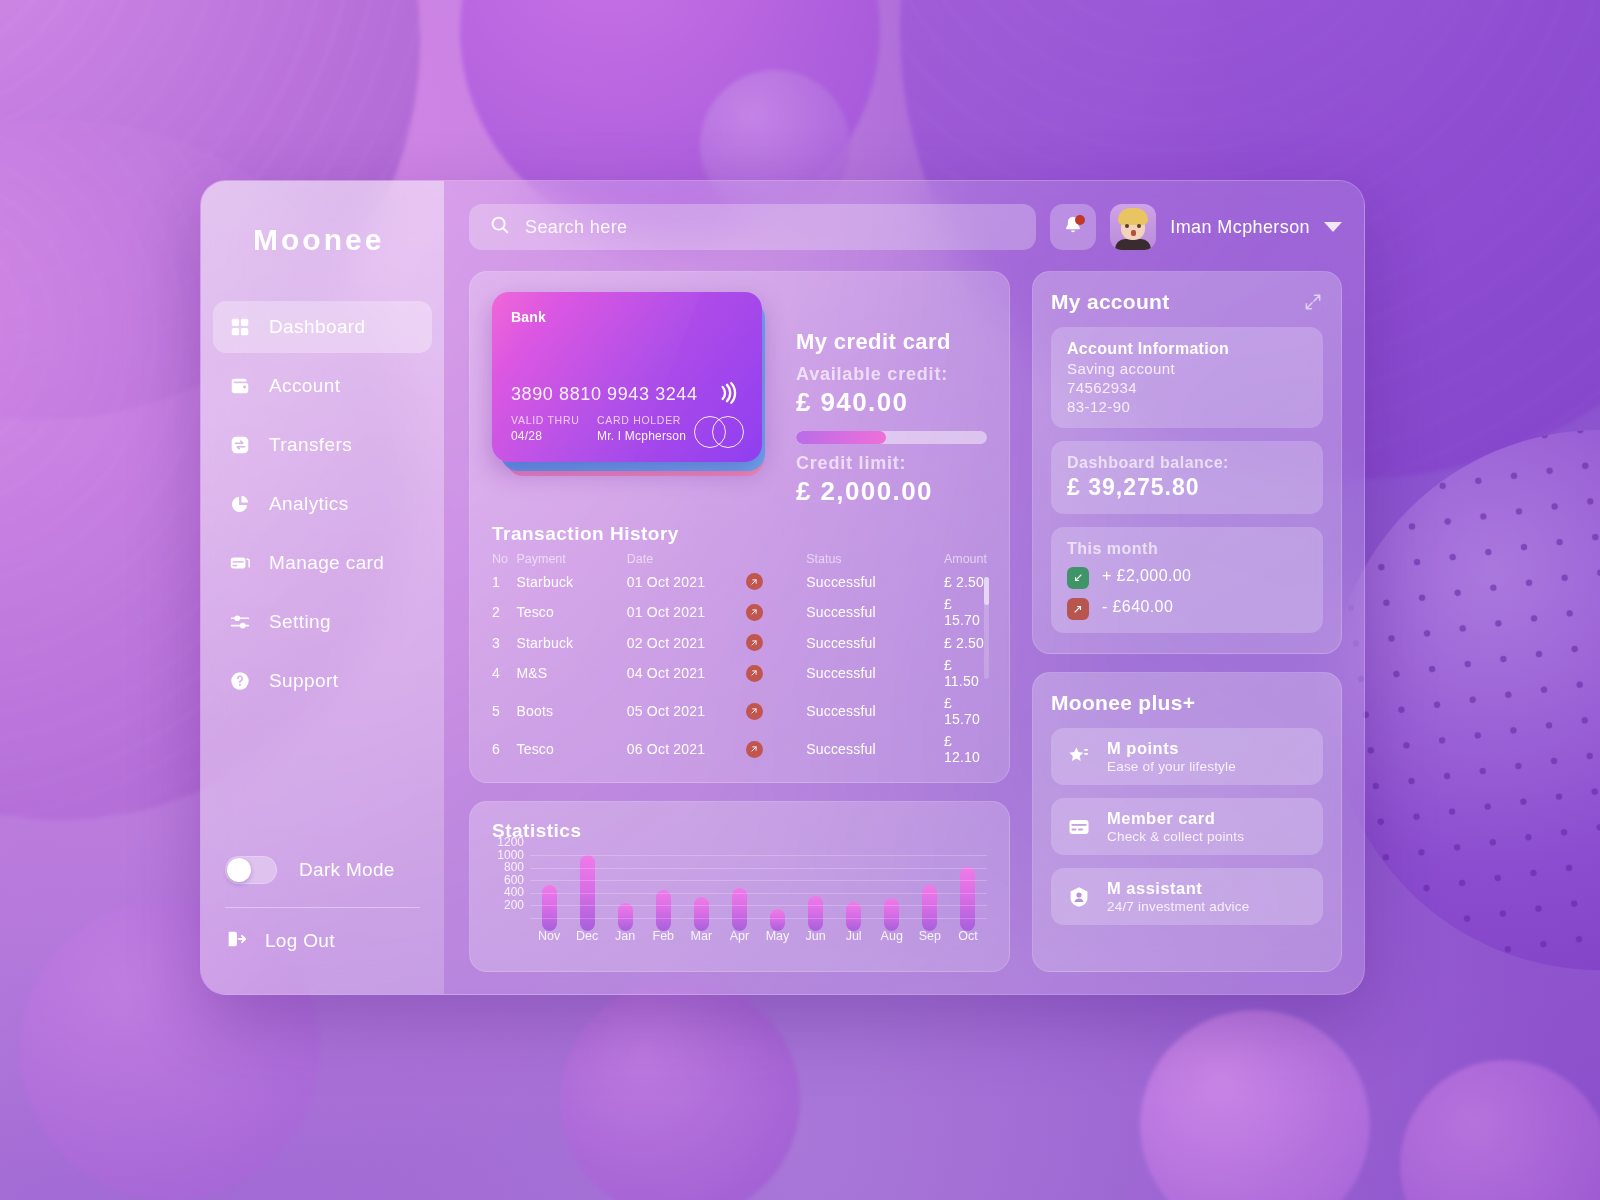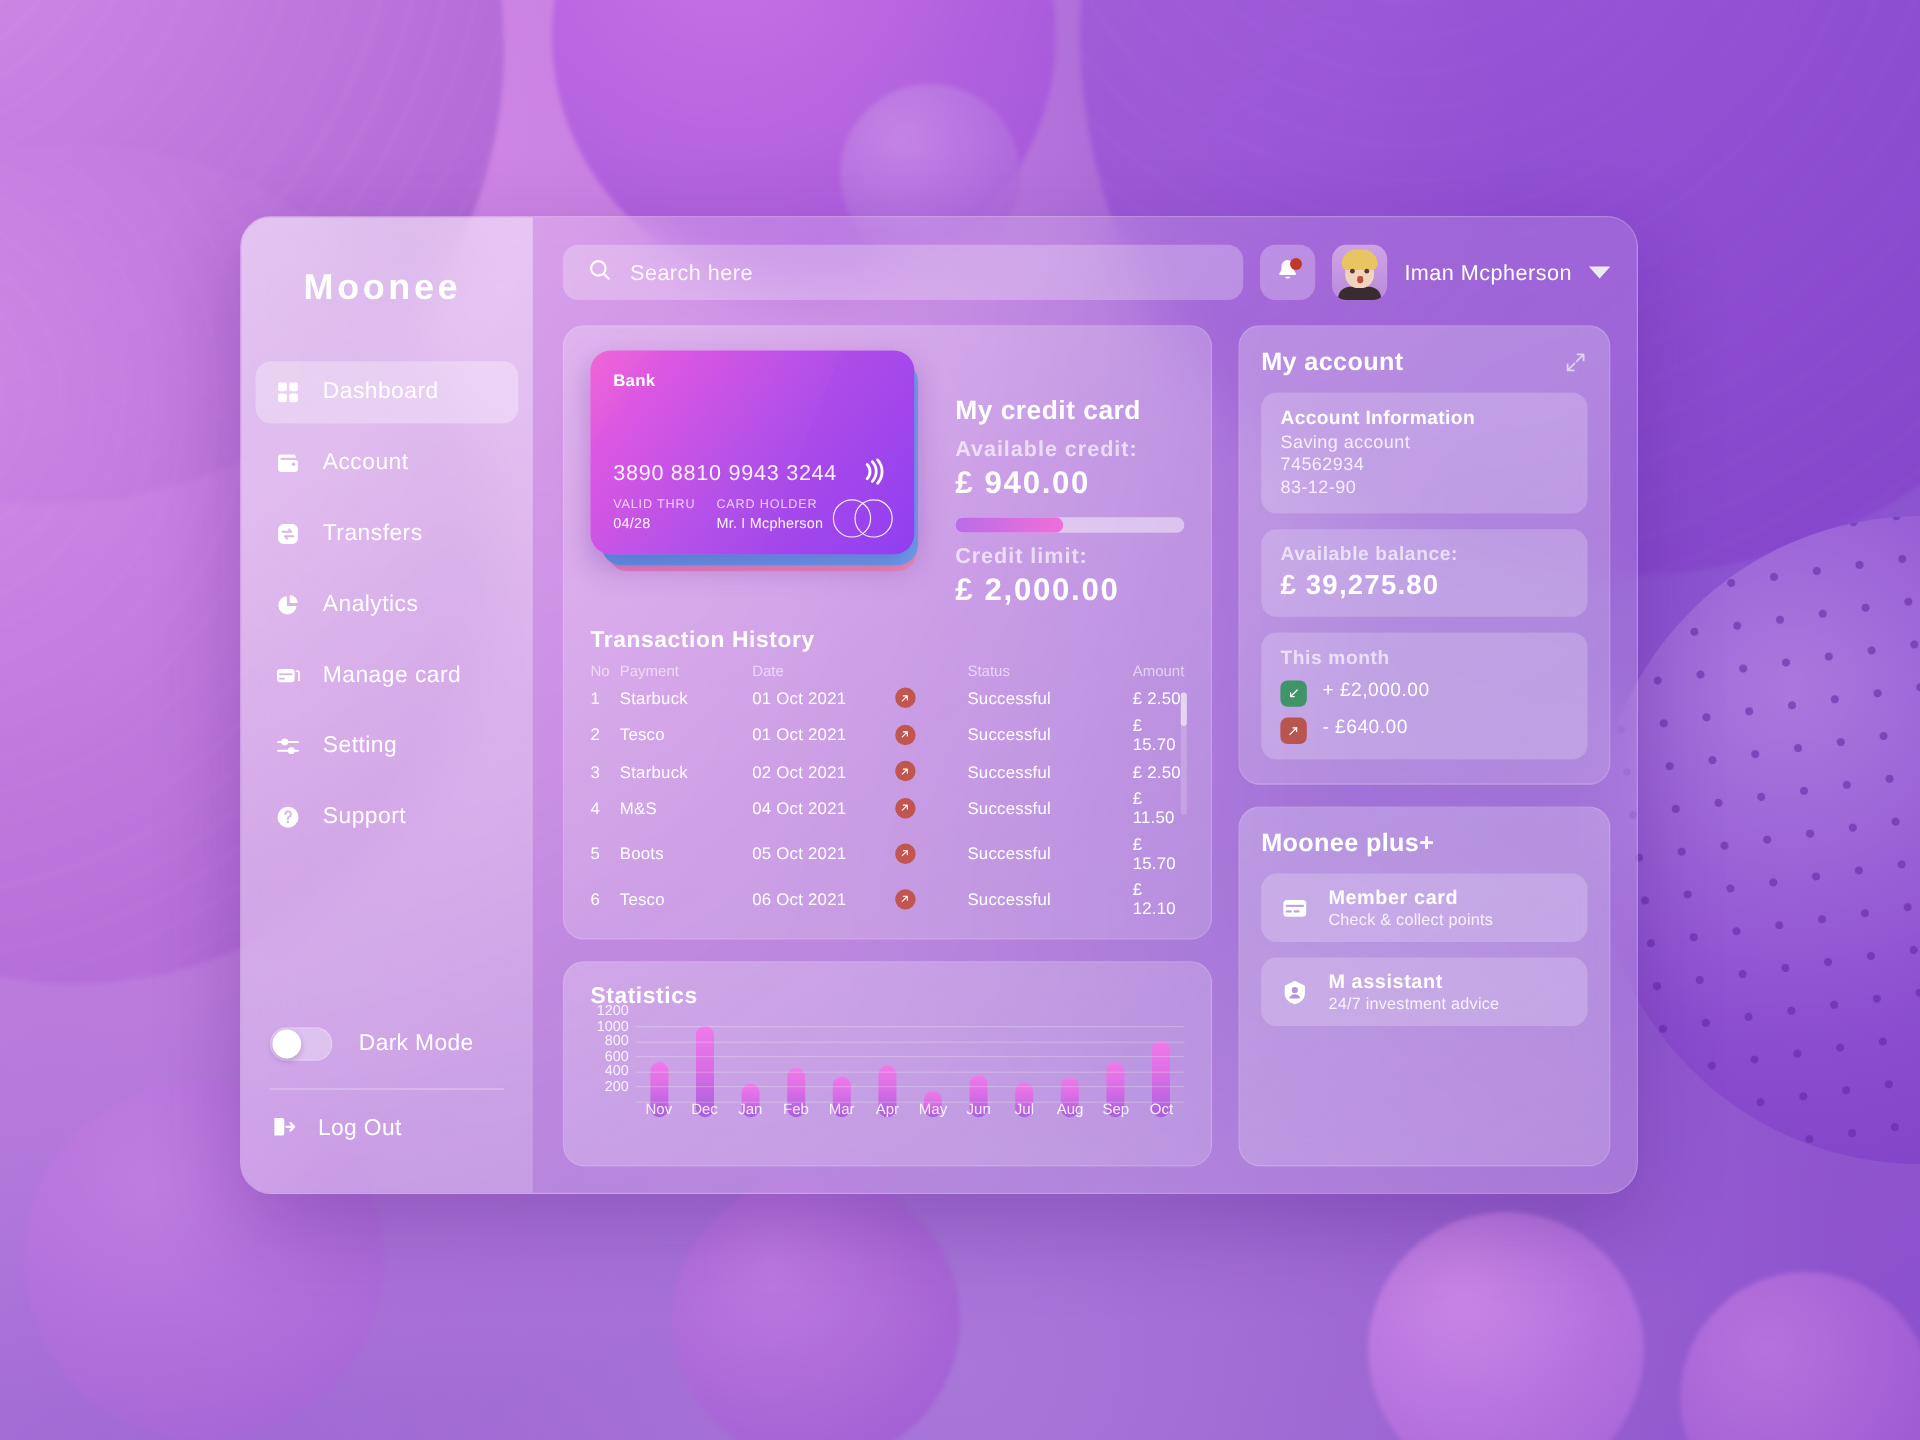--- a/index.html
+++ b/index.html
@@ -216,21 +216,21 @@
   #stats-title { color:#fff; font-size:19px; font-weight:bold; letter-spacing:.5px; }
   #chart { flex:1; display:flex; margin-top:8px; min-height:0; }
   #y-axis { width:38px; flex:0 0 38px; position:relative; }
   .ytick { position:absolute; right:6px; transform:translateY(-50%); color:rgba(255,255,255,.85); font-size:12px; }
   #plot { flex:1; position:relative; }
   .gridline { position:absolute; left:0; right:0; height:1px; background:rgba(255,255,255,.22); }
   #bars { position:absolute; left:0; right:0; top:0; bottom:26px; display:flex; align-items:flex-end; }
   .bar-cell { flex:1; display:flex; flex-direction:column; align-items:center; justify-content:flex-end; height:100%; }
   .bar { width:15px; border-radius:8px; background:linear-gradient(180deg,#ee7ae8 0%, #d86ee8 40%, #a濃 60%, #a45ddd 100%); }
   .bar { background:linear-gradient(180deg,#f07ae8 0%, #da6ee6 45%, #a85fdc 100%); }
-  #xlabels { position:absolute; left:0; right:0; bottom:16px; height:24px; display:flex; }
+  #xlabels { position:absolute; left:0; right:0; bottom:4px; height:24px; display:flex; }
   .xlabel { flex:1; text-align:center; color:rgba(255,255,255,.88); font-size:12.5px; }
 
   
   #account-panel { padding:18px 18px 20px 18px; position:relative; }
   #account-title { color:#fff; font-size:21px; font-weight:bold; letter-spacing:.3px; }
   #expand-icon { position:absolute; right:18px; top:20px; width:20px; height:20px; cursor:pointer; }
   #expand-icon svg { width:20px; height:20px; stroke:rgba(255,255,255,.62); stroke-width:1.8; fill:none; }
   .subcard {
     background:rgba(255,255,255,.20); border-radius:13px; padding:13px 16px; margin-top:13px;
   }
@@ -651,21 +651,21 @@
           </div>
 
           <div class="subcard">
             <div class="sc-title">Account Information</div>
             <div class="sc-line">Saving account</div>
             <div class="sc-line">74562934</div>
             <div class="sc-line">83-12-90</div>
           </div>
 
           <div class="subcard">
-            <div class="sc-label">Available balance:</div>
+            <div class="sc-label">Dashboard balance:</div>
             <div class="sc-big">£ 39,275.80</div>
           </div>
 
           <div class="subcard">
             <div class="sc-label">This month</div>
             <div class="money-row">
               <div class="money-ico" id="ico-income" style="background: rgb(63, 148, 104);">
                 <svg viewBox="0 0 24 24">
                     <path d="M18 6L7 17M13 17H7V11" stroke-linecap="round" stroke-linejoin="round"></path>
                   </svg>
@@ -679,20 +679,33 @@
                   </svg>
               </div>
               <span class="money-txt">- £640.00</span>
             </div>
           </div>
         </div>
 
         <div class="panel" id="plus-panel">
           <div id="plus-title">Moonee plus+</div>
 
+          <div class="plus-item">
+            <span class="pi-ico">
+              <svg viewBox="0 0 24 24">
+                  <path d="M9.4 2.6l2.1 4.4 4.8.7-3.5 3.4.83 4.8-4.3-2.3-4.3 2.3.83-4.8L2.4 7.7l4.8-.7 2.2-4.4z"></path>
+                  <rect x="17" y="4" width="4" height="1.7" rx=".8"></rect>
+                  <rect x="17" y="8" width="4" height="1.7" rx=".8"></rect>
+                </svg>
+            </span>
+            <div>
+              <div class="pi-title">M points</div>
+              <div class="pi-sub">Ease of your lifestyle</div>
+            </div>
+          </div>
 
           <div class="plus-item">
             <span class="pi-ico">
               <svg viewBox="0 0 24 24">
                   <rect x="2.5" y="5" width="19" height="14" rx="3"></rect>
                   <rect x="4.5" y="9" width="15" height="1.8" fill="#c4a0de"></rect>
                   <rect x="4.5" y="13.5" width="5" height="2" rx="1" fill="#c4a0de"></rect>
                   <rect x="11" y="13.5" width="5" height="2" rx="1" fill="#c4a0de"></rect>
                 </svg>
             </span>

